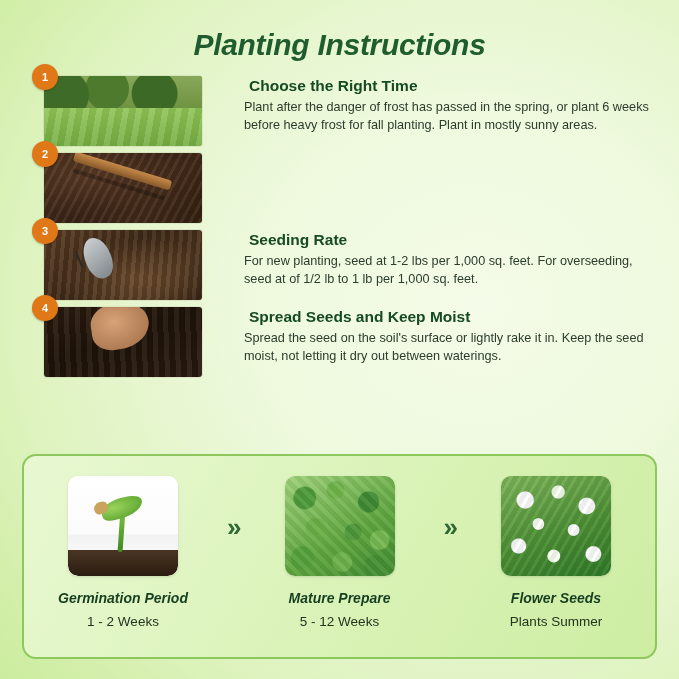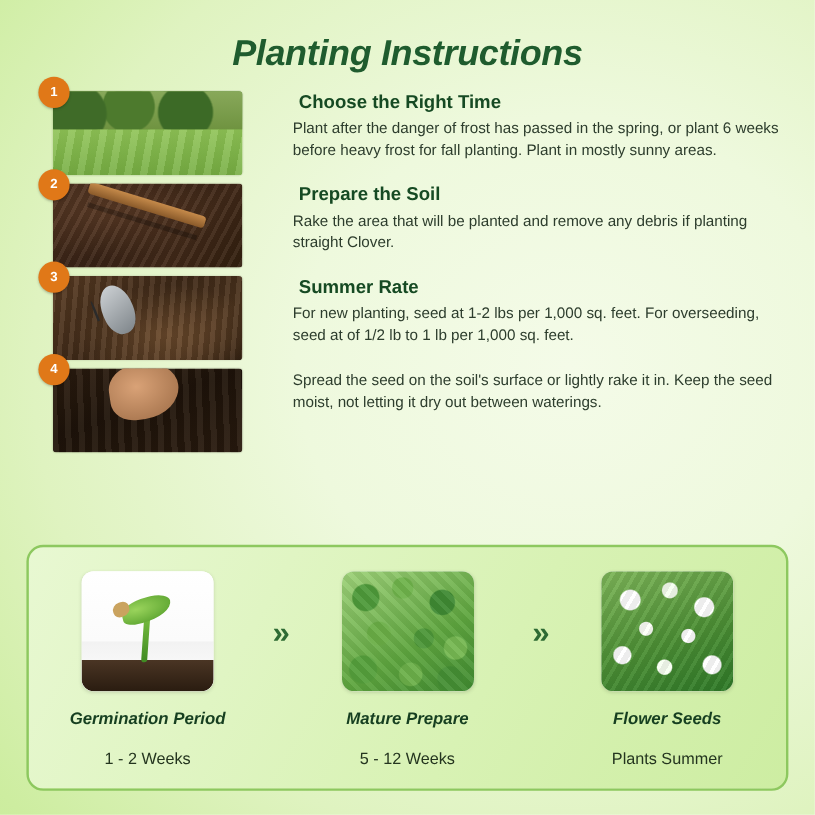--- a/index.html
+++ b/index.html
@@ -87,21 +87,21 @@
   }
   .tl-label {
     margin-top: 14px;
     font-size: 14px;
     font-weight: bold;
     font-style: italic;
     color: #163f20;
     text-align: right;
   }
   .tl-sub {
-    margin-top: 19px;
+    margin-top: 8px;
     font-size: 13.5px;
     color: #24351f;
     text-align: left;
   }
   .arrows {
     display: flex; align-items: center;
     margin-top: 36px;
     color: #2e6b34;
     font-size: 26px;
     letter-spacing: -6px;
@@ -273,47 +273,44 @@
       </div>
     </div>
 
     <div class="step">
       <div class="thumb-wrap">
         <div class="badge">2</div>
         <div class="thumb">
           <div class="ph ph-rake"></div>
         </div>
       </div>
-      <div class="step-text">
-        <div class="step-head">Prepare the Soil</div>
-        <div class="step-body">Rake the area that will be planted and remove any debris if planting straight Clover.</div>
-      </div>
     </div>
 
     <div class="step">
       <div class="thumb-wrap">
         <div class="badge">3</div>
         <div class="thumb">
           <div class="ph ph-trowel"></div>
         </div>
       </div>
       <div class="step-text">
-        <div class="step-head">Summer Rate</div>
+        <div class="step-head">Seeding Rate</div>
         <div class="step-body">For new planting, seed at 1-2 lbs per 1,000 sq. feet. For overseeding, seed at of 1/2 lb to 1 lb per 1,000 sq. feet.</div>
       </div>
     </div>
 
     <div class="step">
       <div class="thumb-wrap">
         <div class="badge">4</div>
         <div class="thumb">
           <div class="ph ph-hand"></div>
         </div>
       </div>
       <div class="step-text">
+        <div class="step-head">Spread Seeds and Keep Moist</div>
         <div class="step-body">Spread the seed on the soil's surface or lightly rake it in. Keep the seed moist, not letting it dry out between waterings.</div>
       </div>
     </div>
 
   </div>
 
   <div class="panel">
     <div class="tl">
 
       <div class="tl-col">

